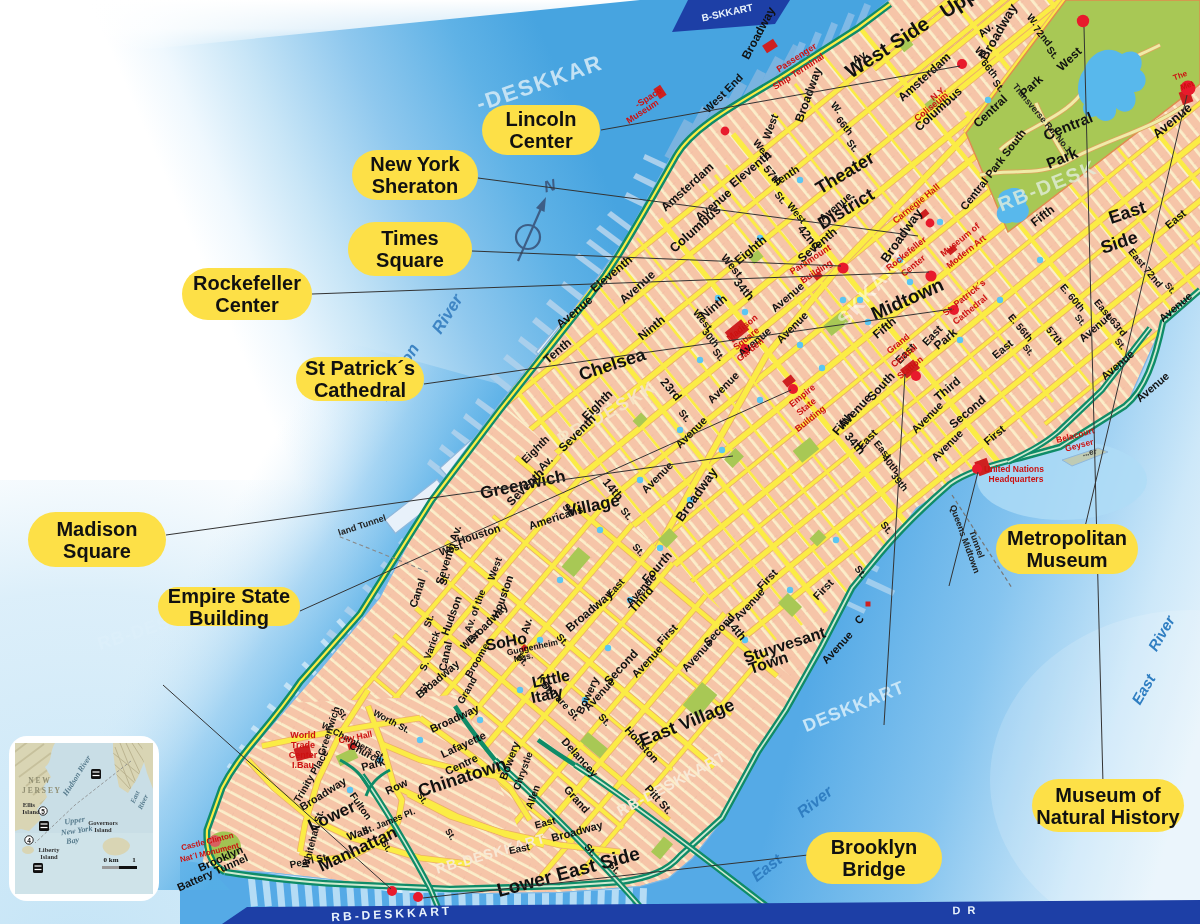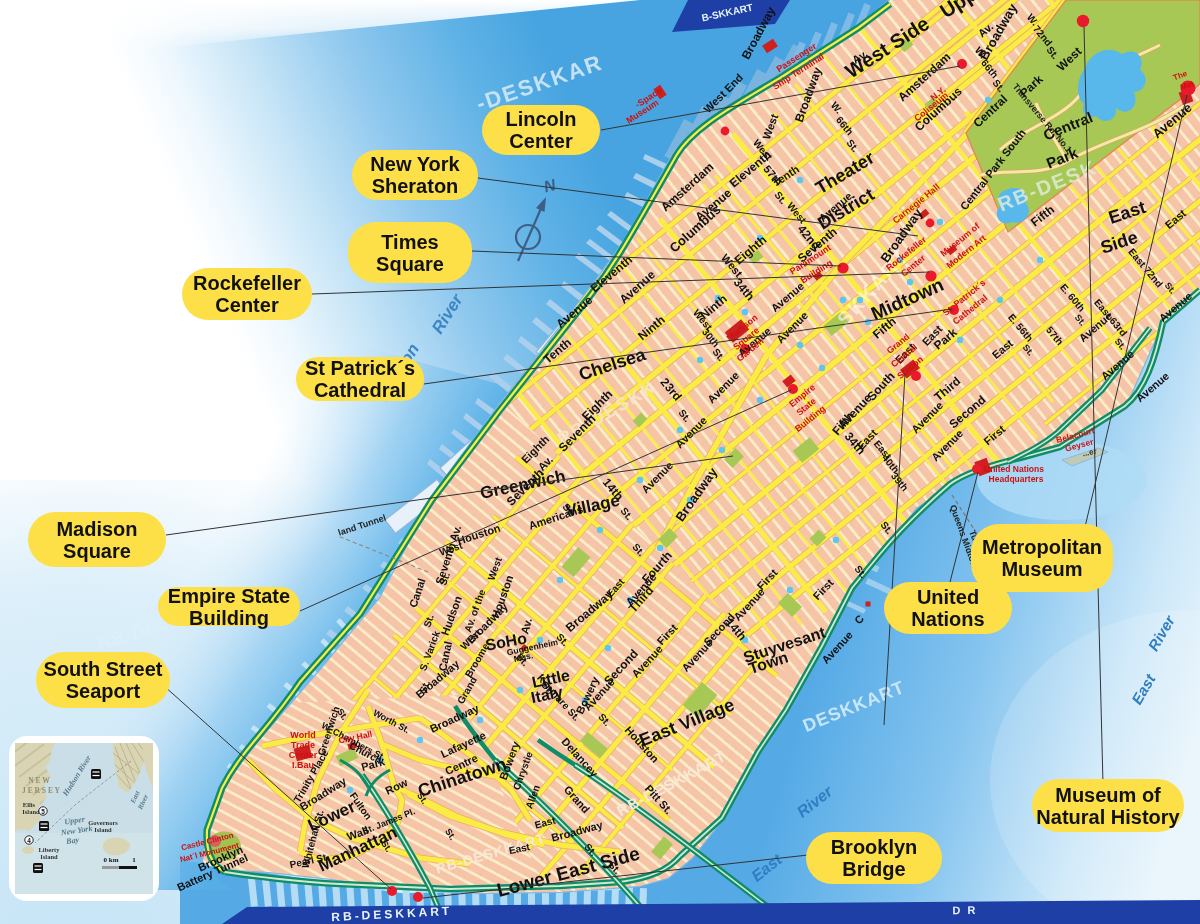--- a/index.html
+++ b/index.html
@@ -849,32 +849,30 @@
 <text x="96" y="119" transform="rotate(0 96 119)" font-size="7" fill="#111" font-weight="bold" text-anchor="middle" font-family="Liberation Serif, sans-serif">0 km</text>
 <text x="119" y="119" transform="rotate(0 119 119)" font-size="7" fill="#111" font-weight="bold" text-anchor="middle" font-family="Liberation Serif, sans-serif">1</text>
 <rect x="87" y="123" width="35" height="3" fill="#111"></rect>
 <rect x="87" y="123" width="17" height="3" fill="#999"></rect>
 </svg>
 
 <div class="co" style="left:482px;top:105px;width:118px;height:50px">Lincoln<br>Center</div>
 
 <div class="co" style="left:352px;top:150px;width:126px;height:50px">New York<br>Sheraton</div>
 
-<div class="co" style="left:348px;top:222px;width:124px;height:61px">Times<br>Square</div>
+<div class="co" style="left:348px;top:222px;width:124px;height:54px">Times<br>Square</div>
 
 <div class="co" style="left:182px;top:268px;width:130px;height:52px">Rockefeller<br>Center</div>
 
 <div class="co" style="left:296px;top:357px;width:128px;height:44px">St Patrick´s<br>Cathedral</div>
 
 <div class="co" style="left:28px;top:512px;width:138px;height:55px">Madison<br>Square</div>
 
 <div class="co" style="left:158px;top:587px;width:142px;height:39px">Empire State<br>Building</div>
 
-<div class="co" style="left:36px;top:652px;width:134px;height:56px">South Street<br>Seaport</div>
-
-<div class="co" style="left:971px;top:524px;width:142px;height:68px">Metropolitan<br>Museum</div>
-
-<div class="co" style="left:884px;top:582px;width:128px;height:52px">United<br>Nations</div>
+
+<div class="co" style="left:996px;top:524px;width:142px;height:50px">Metropolitan<br>Museum</div>
+
 
 
 <div class="co" style="left:1032px;top:779px;width:152px;height:53px">Museum of<br>Natural History</div>
 
 <div class="co" style="left:806px;top:832px;width:136px;height:52px">Brooklyn<br>Bridge</div>
 </div>
 </body></html>

